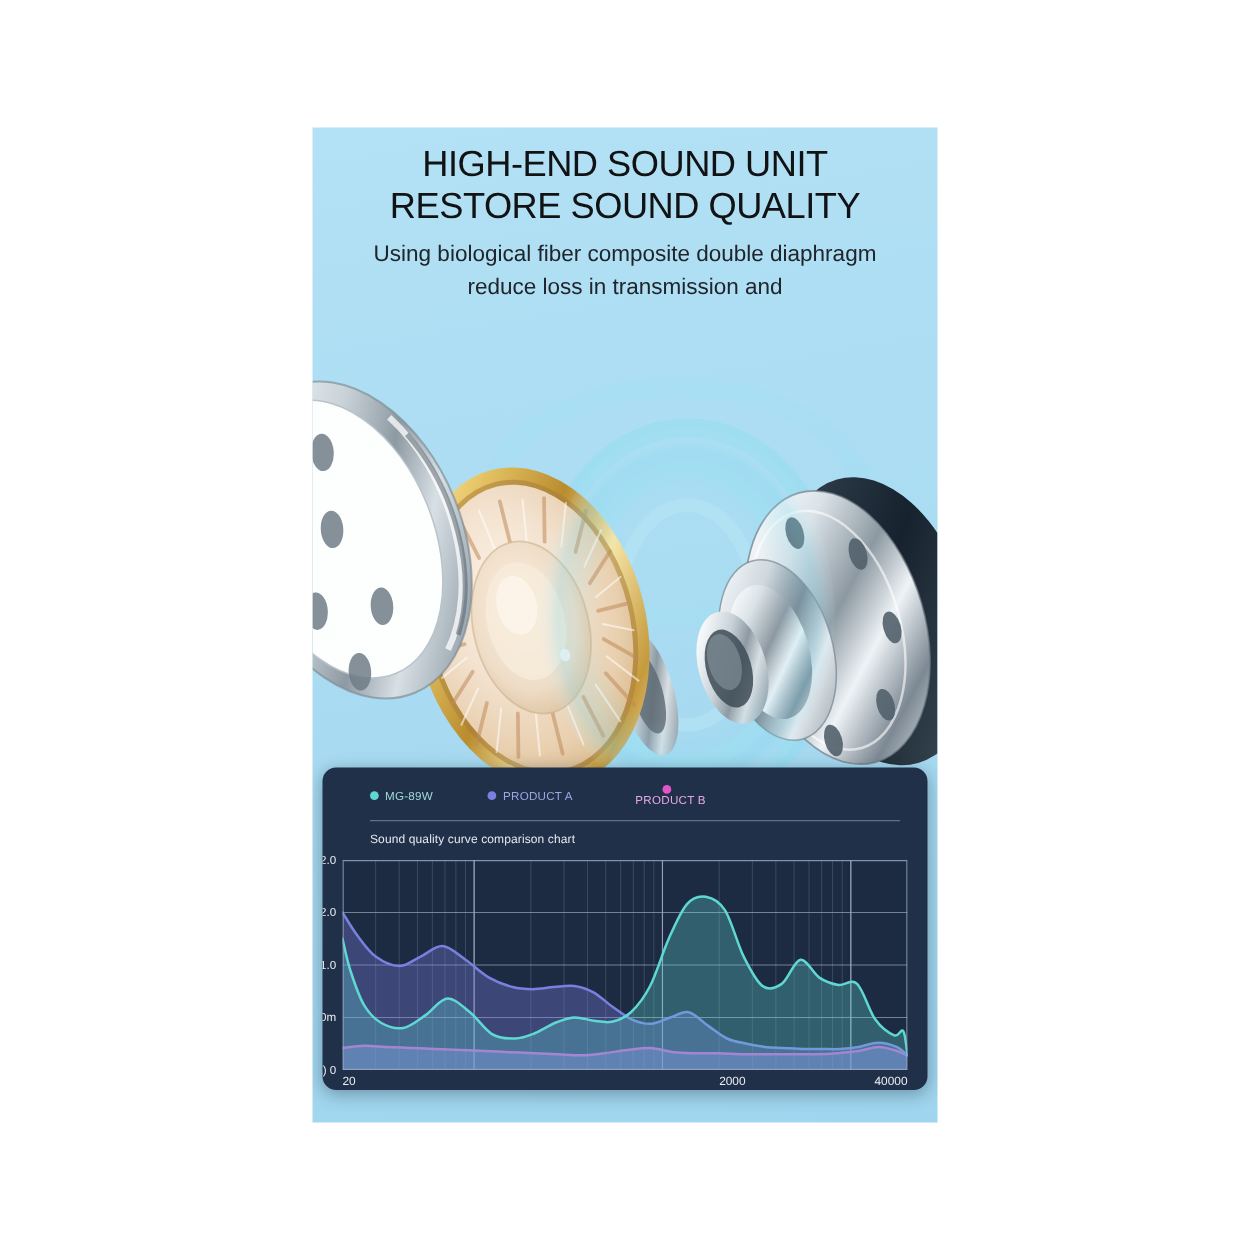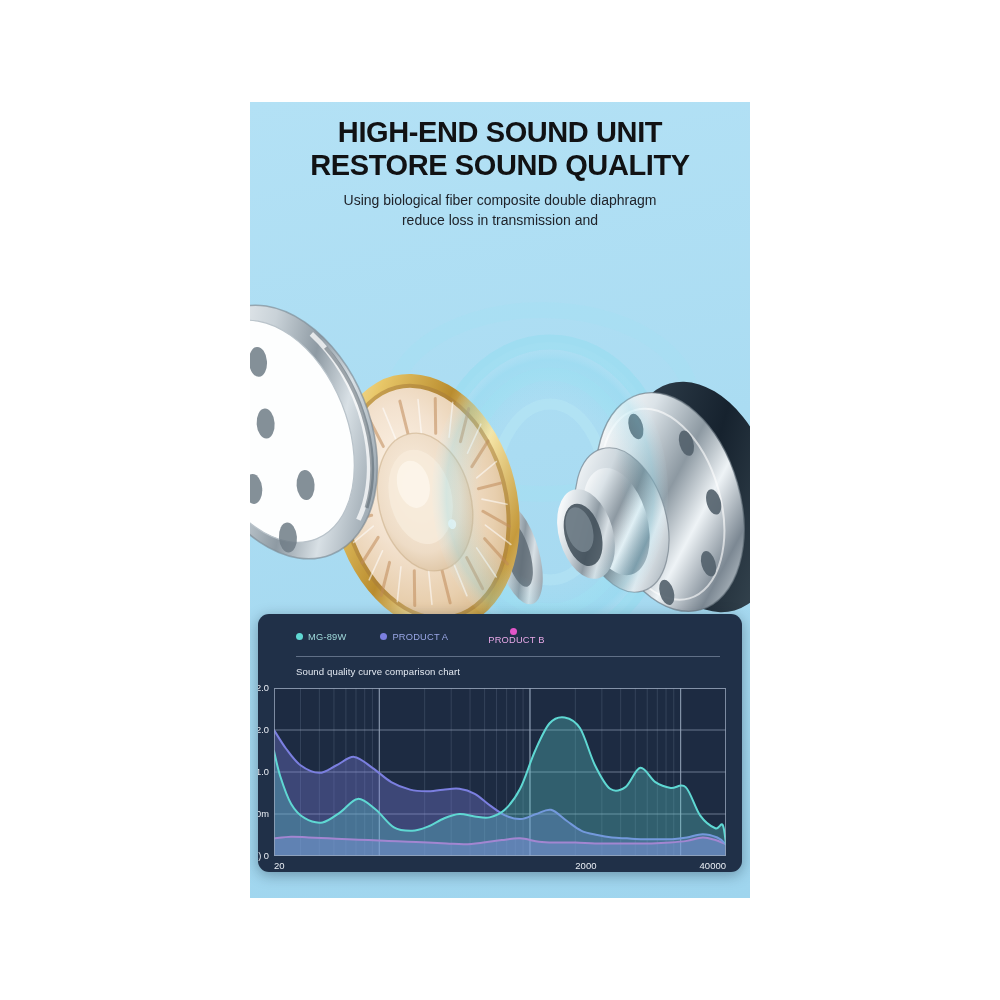--- a/index.html
+++ b/index.html
@@ -13,40 +13,40 @@
   
   .hero{
     position:absolute;left:250px;top:102px;width:500px;height:796px;
     background:linear-gradient(170deg,#b3e1f5 0%,#aadcf2 45%,#9fd5ee 100%);
     overflow:hidden;
   }
 
   
   .head-wrap{position:absolute;left:0;top:14px;width:500px;text-align:center;z-index:40;}
   .h1{
-    font-size:29px;font-weight:bold;color:#111214;letter-spacing:-0.4px;
+    font-size:29px;font-weight:normal;color:#111214;letter-spacing:-0.4px;
     line-height:1.14;white-space:nowrap;
   }
   .sub{
-    margin-top:9px;font-size:14px;color:#20242b;line-height:1.42;font-weight:400;text-align:center;
+    margin-top:9px;font-size:18px;color:#20242b;line-height:1.42;font-weight:400;text-align:center;
   }
 
   
   .art{position:absolute;left:0;top:0;width:500px;height:796px;z-index:10;}
 
   
   .card{
     position:absolute;left:8px;top:512px;width:484px;height:258px;
     background:#203048;border-radius:11px;z-index:60;
     box-shadow:0 3px 14px rgba(10,22,40,.35);
     overflow:hidden;
   }
   .card-inner{position:absolute;inset:0;padding:12px 16px 0 16px;box-sizing:border-box;}
 
-  .legend{display:flex;align-items:center;gap:0;margin:2px 0 0 22px;}
+  .legend{display:flex;align-items:center;gap:10px;margin:2px 0 0 22px;}
   .lg{display:flex;align-items:center;font-size:9.3px;letter-spacing:.2px;}
   .lg .dot{width:7px;height:7px;border-radius:50%;margin-right:5px;flex:0 0 auto;}
   .lg-0{color:#9fd9da;} .lg-1{color:#9aa7e6;} .lg-2{color:#e6a8e6;flex-direction:column;}
   .lg-gap1{margin-left:34px;} .lg-gap2{margin-left:40px;}
 
   .rule{height:1px;background:#98a6bb;opacity:.55;margin:11px 6px 0 22px;}
   .cap{margin:9px 0 0 22px;font-size:9.6px;color:#e3e9f2;letter-spacing:.1px;}
 
   .plot{position:absolute;left:16px;top:74px;width:452px;height:168px;}
   .plot svg{display:block;}

